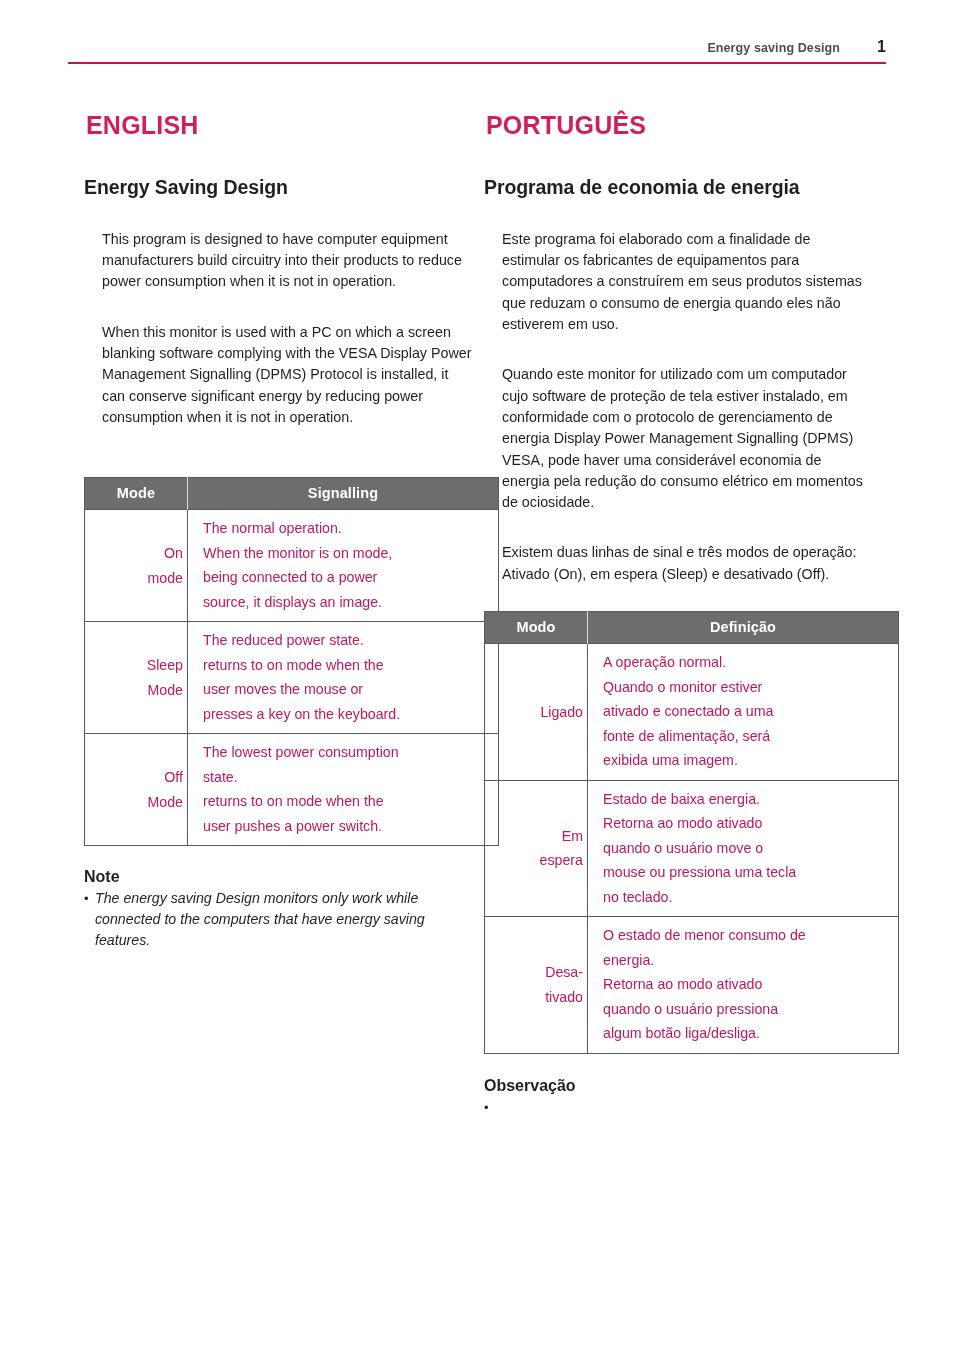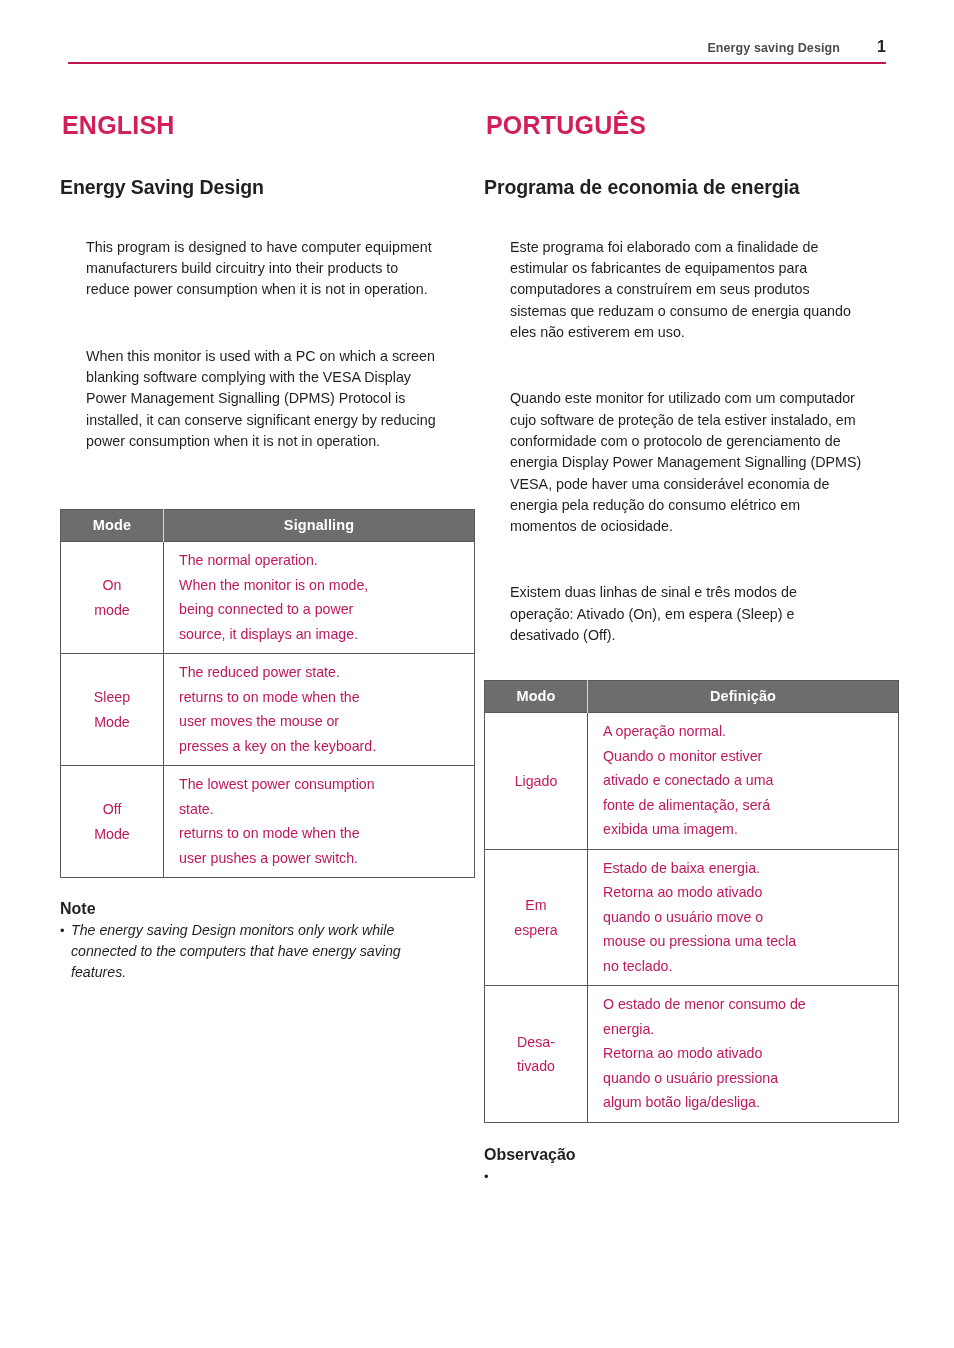--- a/index.html
+++ b/index.html
@@ -48,21 +48,21 @@
     height: 1.6px;
     background: #c4144f;
     width: 100%;
   }
 
   
   .col {
     position: absolute;
     top: 112px;
   }
-  .col-left  { left: 60px;  width: 392px; }
+  .col-left  { left: 84px;  width: 392px; }
   .col-right { left: 484px; width: 392px; }
 
   .lang-title {
     font-size: 25px;
     font-weight: bold;
     color: #d11f5c;
     letter-spacing: 0.2px;
     margin: 0 0 0 2px;
     line-height: 1.1;
   }
@@ -72,21 +72,21 @@
     color: #231f20;
     margin: 0;
     line-height: 1.2;
     letter-spacing: -0.1px;
   }
   .left-pad { padding-left: 14px; }
 
   p.body-par {
     font-size: 14.3px;
     line-height: 21.3px;
-    margin: 12px;
+    margin: 4px;
     color: #231f20;
   }
   .gap-par { height: 21px; }
 
   
   table.modes {
     border-collapse: collapse;
     width: 415px;
     table-layout: fixed;
     border: 1px solid #58595b;
@@ -105,22 +105,22 @@
   table.modes td {
     border-top: 1px solid #58595b;
     border-right: 1px solid #58595b;
     font-size: 14.2px;
     line-height: 24.5px;
     color: #be185d;
     vertical-align: middle;
   }
   table.modes td:last-child { border-right: none; }
   td.mode-cell {
-    text-align: center;
-    padding: 4px 20px;
+    text-align: right;
+    padding: 4px 4px;
     width: 102px;
   }
   td.def-cell {
     padding: 6px 8px 7px 15px;
     text-align: left;
   }
   .mode-line { display: block; }
 
   
   .note-title {

